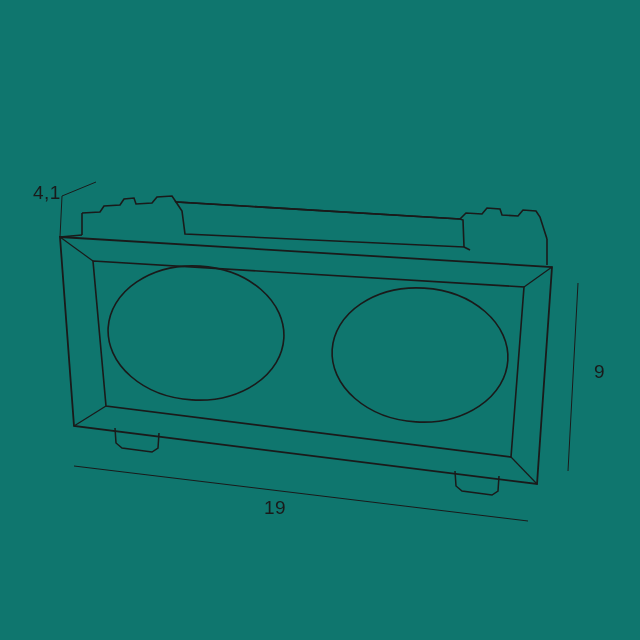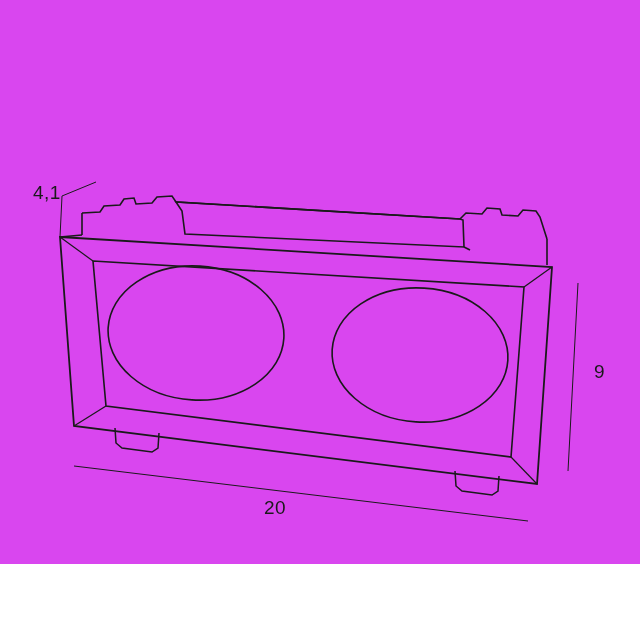--- a/index.html
+++ b/index.html
@@ -9,22 +9,22 @@
   }
   body {
     width: 640px;
     height: 640px;
     font-family: "Liberation Sans", sans-serif;
     overflow: hidden;
   }
   #stage {
     position: relative;
     width: 640px;
-    height: 564px;
-    background: #d946ef;
+    height: 640px;
+    background: #0f766e;
   }
   #drawing {
     position: absolute;
     left: 0;
     top: 0;
     width: 640px;
     height: 640px;
   }
   .dim-label {
     position: absolute;
@@ -111,16 +111,16 @@
 
         <path d="M 74 466 L 528 521"></path>
 
         <path d="M 578 283 L 568 471"></path>
       </g>
 
     </g>
   </svg>
 
   <div class="dim-label" id="label-depth">4,1</div>
-  <div class="dim-label" id="label-width">20</div>
+  <div class="dim-label" id="label-width">19</div>
   <div class="dim-label" id="label-height">9</div>
 
 </div>
 
 </body></html>

